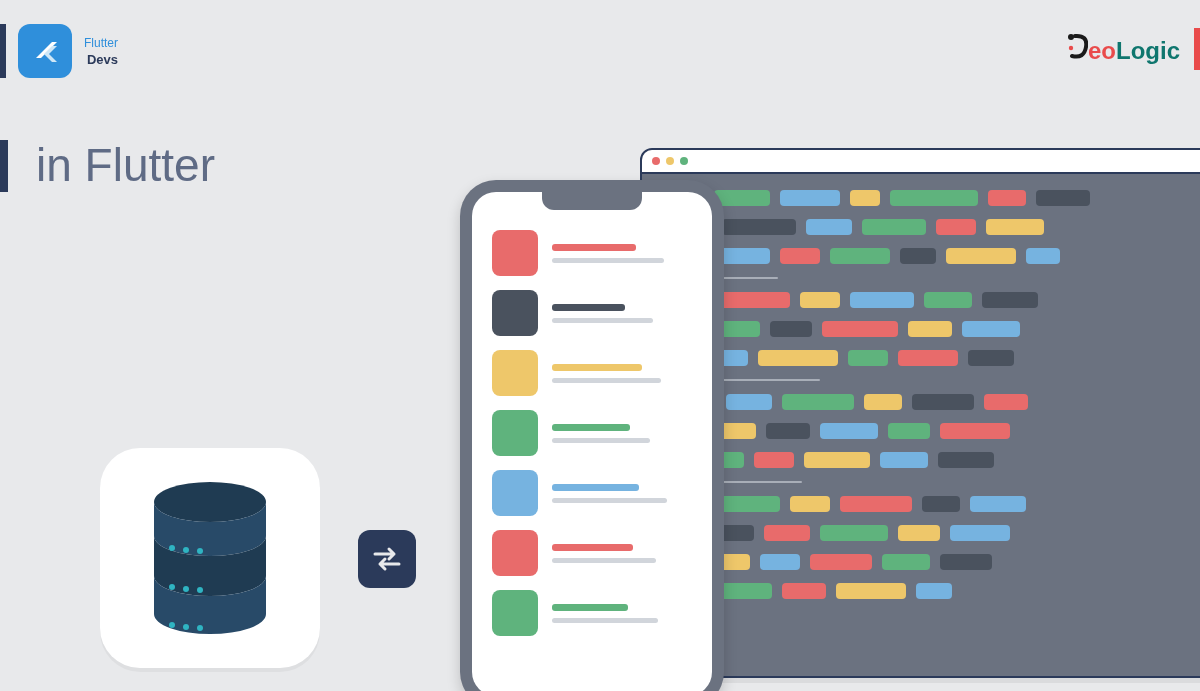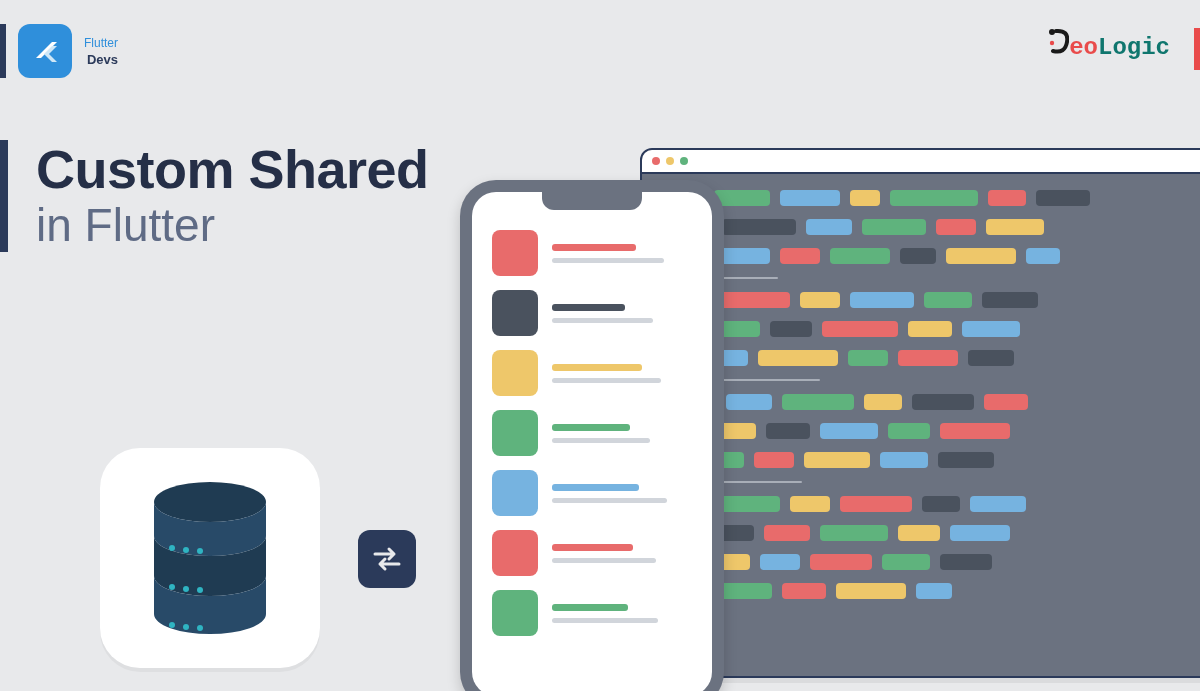--- a/index.html
+++ b/index.html
@@ -42,22 +42,22 @@
     align-items: flex-end;
   }
   .brand-line1 { color: #2f8fdb; font-size: 12px; font-weight: 500; }
   .brand-line2 { color: #2b3a5a; font-size: 13px; font-weight: 800; }
 
   .brand-right {
     position: absolute;
     top: 28px;
     right: 0;
     display: flex;
-    gap: 24px;
-    font-family: Liberation Mono, monospace;
+    align-items: center;
+    gap: 14px;
   }
   .aeologic-logo {
     display: flex;
     align-items: baseline;
     font-weight: 800;
     font-size: 24px;
   }
   .aeologic-icon { width: 22px; height: 26px; position: relative; }
   .aeologic-red { color: #e94b4b; }
   .aeologic-dark { color: #0f766e; }
@@ -249,21 +249,20 @@
     </svg>
     <span class="aeologic-red">eo</span>
     <span class="aeologic-dark">Logic</span>
   </div>
   <div class="accent-bar-right"></div>
 </div>
 
 <div class="title-block">
   <div class="title-accent"></div>
   <div class="title-text">
-    <div class="title-line">Custom Shared</div>
     <div class="title-sub">in Flutter</div>
   </div>
 </div>
 
 <div class="db-card">
   <svg width="140" height="160" viewBox="0 0 140 160">
     <ellipse cx="70" cy="24" rx="56" ry="20" fill="#1f3b52"></ellipse>
     <path d="M14 24 L14 58 A56 20 0 0 0 126 58 L126 24 A56 20 0 0 1 14 24 Z" fill="#284a68"></path>
     <path d="M14 58 L14 98 A56 20 0 0 0 126 98 L126 58 A56 20 0 0 1 14 58 Z" fill="#1f3b52"></path>
     <path d="M14 98 L14 136 A56 20 0 0 0 126 136 L126 98 A56 20 0 0 1 14 98 Z" fill="#284a68"></path>

